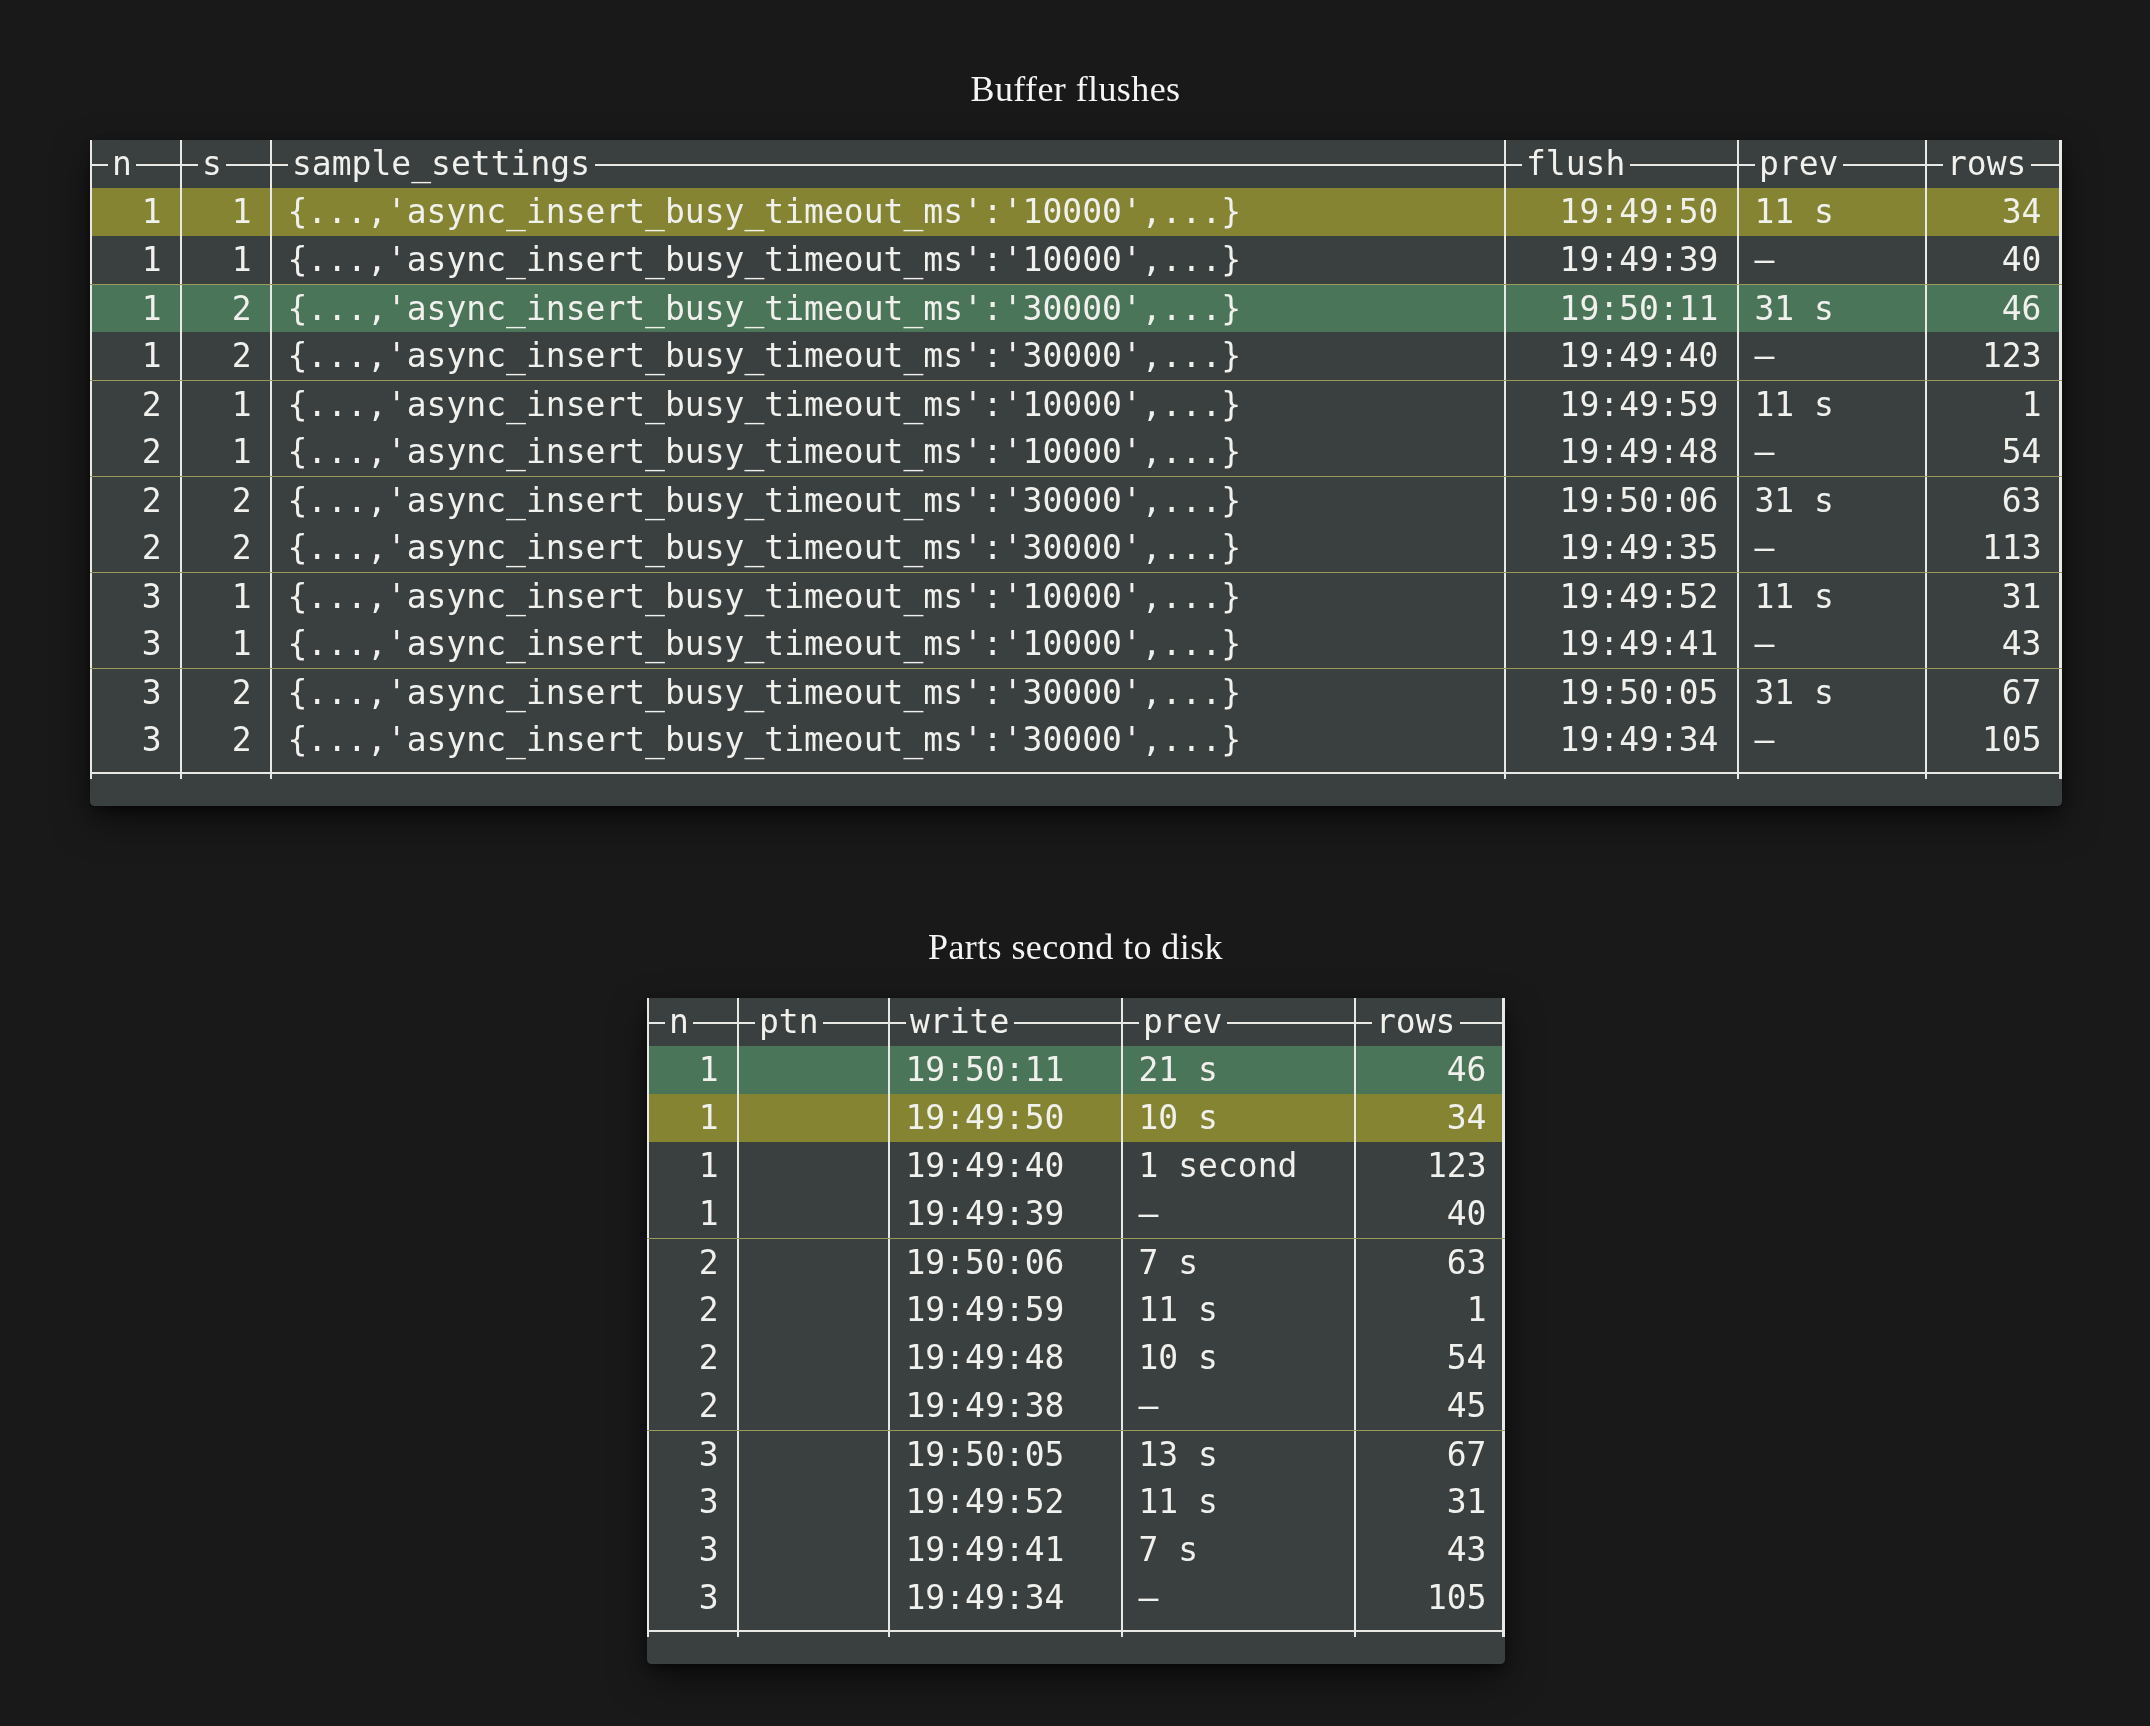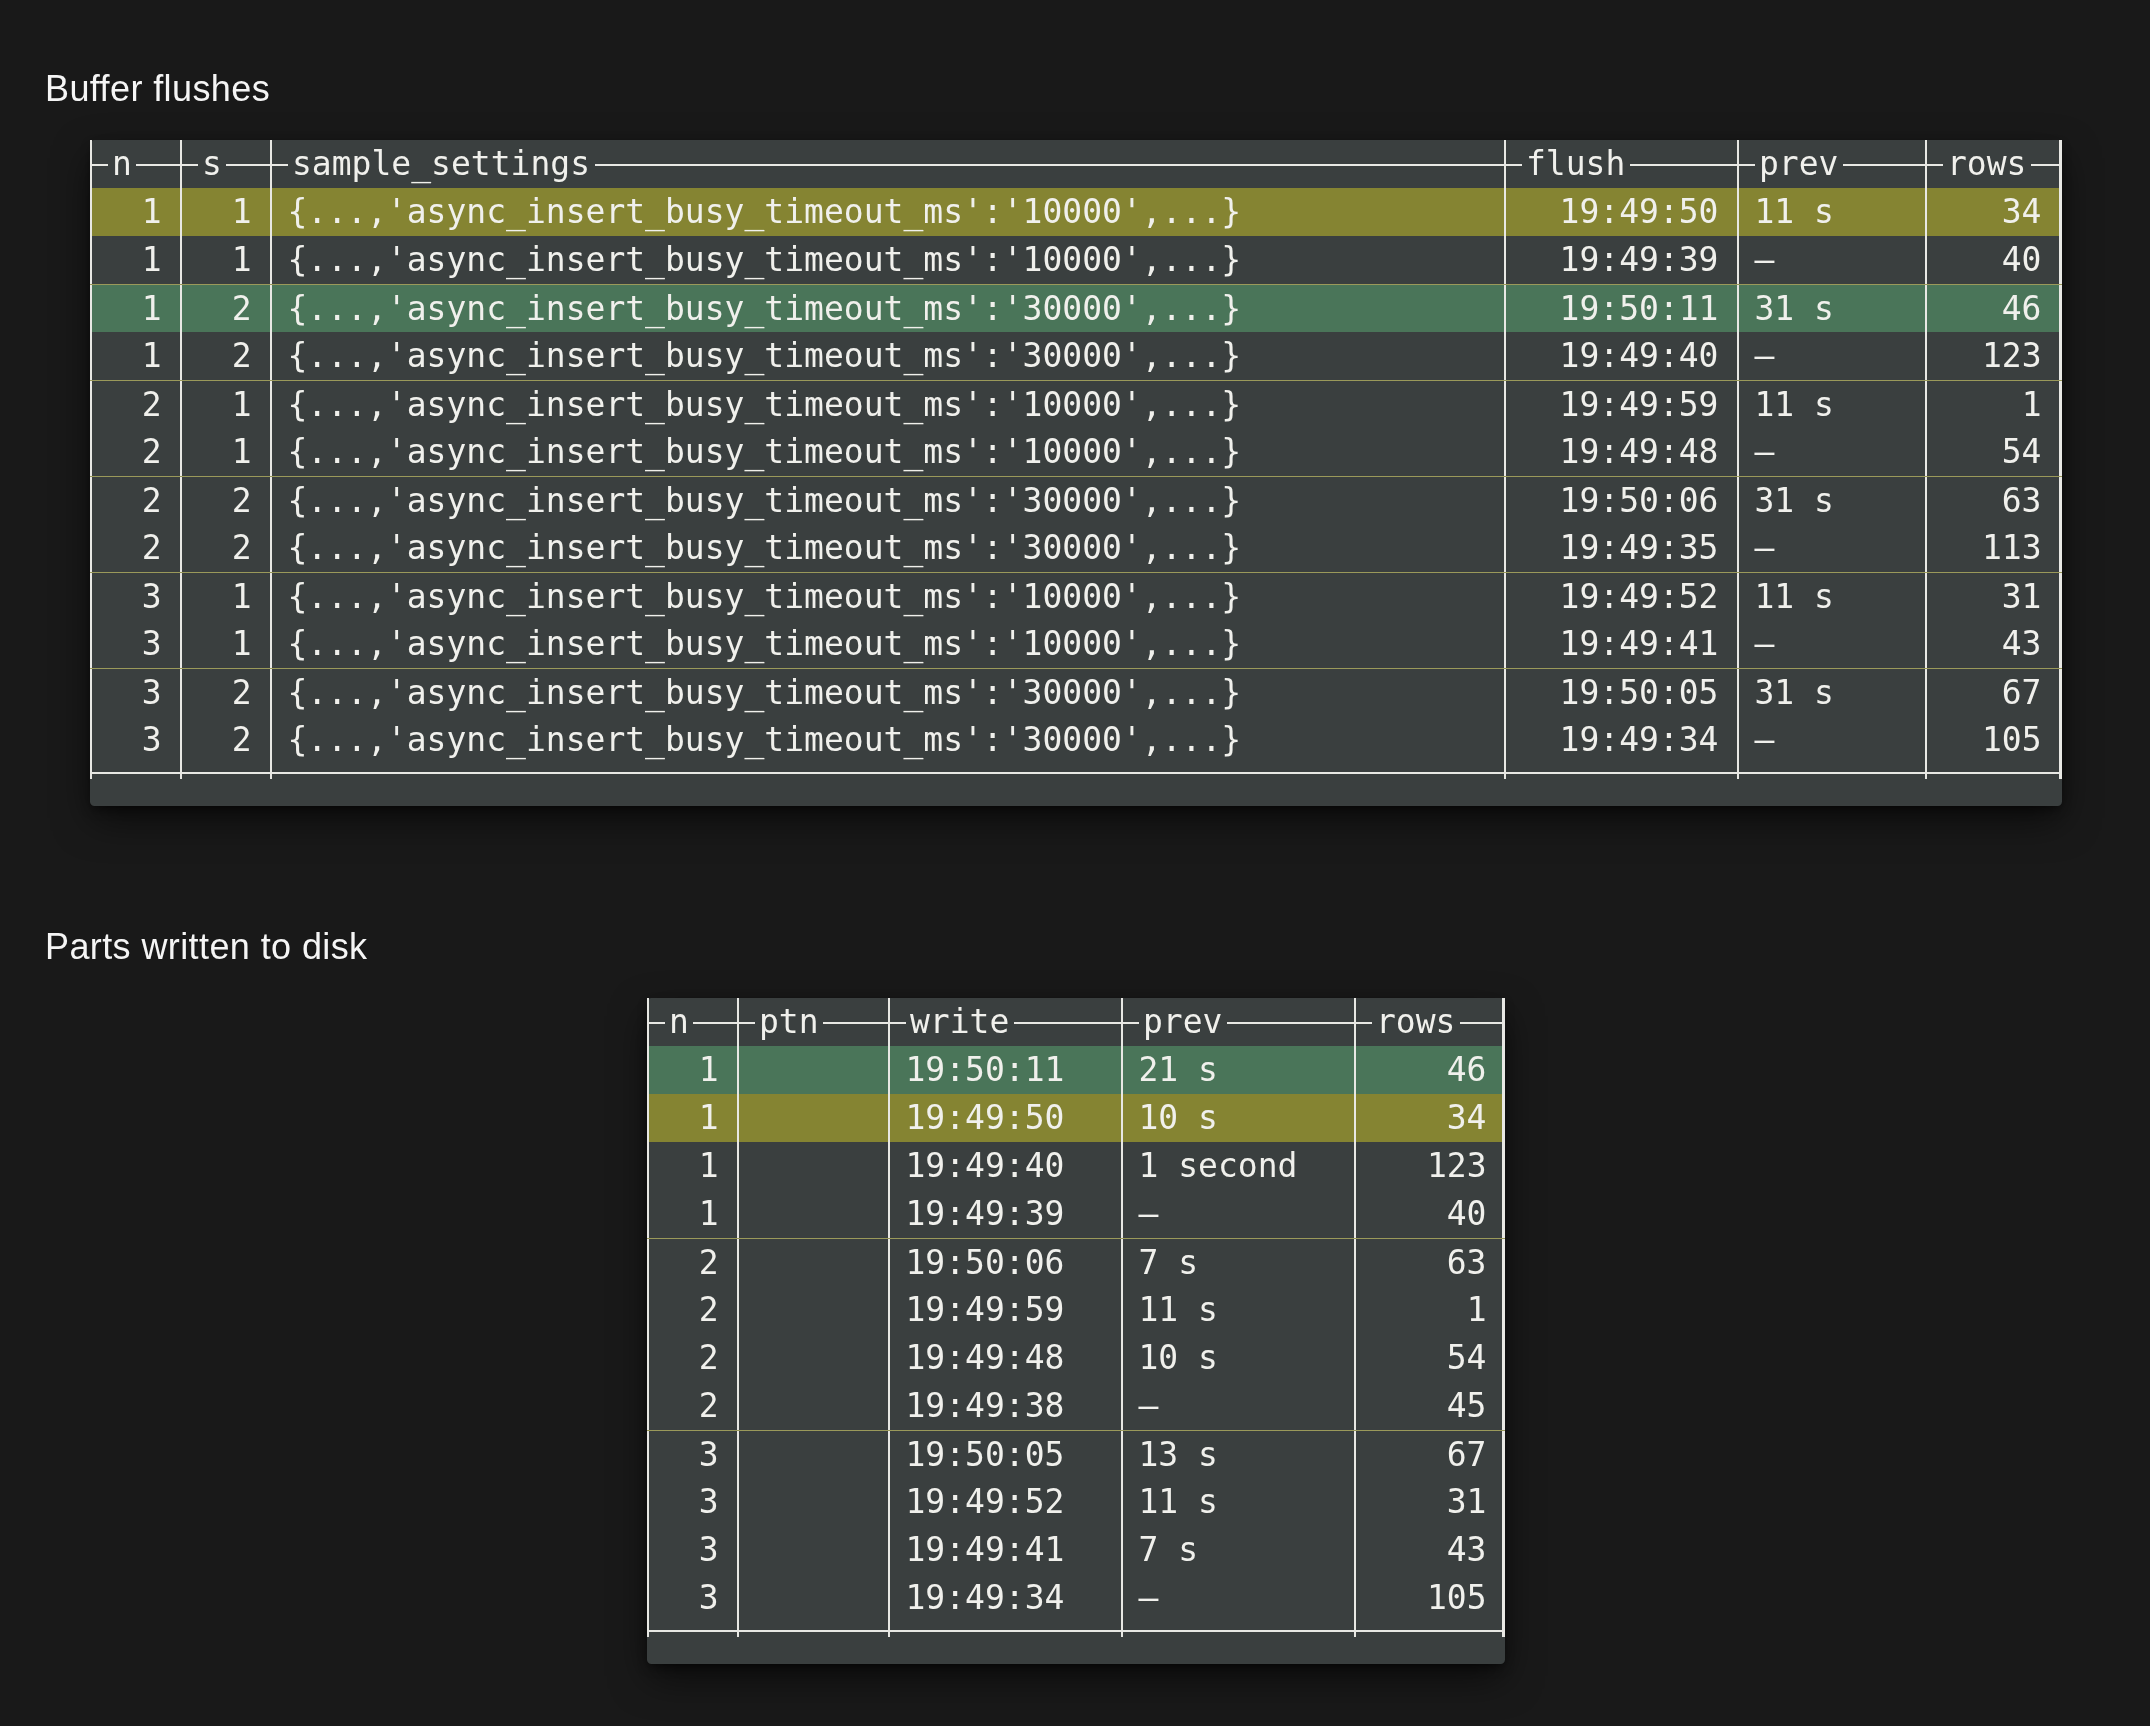--- a/index.html
+++ b/index.html
@@ -20,25 +20,25 @@
     background: var(--bg);
     color: var(--fg);
   }
   body {
     width: 2151px;
     min-height: 1726px;
     font-family: "Menlo", "Consolas", "DejaVu Sans Mono", monospace;
     padding: 68px 45px 90px 45px;
   }
   h2.caption {
-    font-family: Liberation Sans, sans-serif;
+    font-family: Liberation Serif, serif;
     font-weight: 400;
     font-size: 36px;
     color: var(--title-fg);
-    text-align: left;
+    text-align: center;
     margin: 0 0 30px 0;
     letter-spacing: 0.4px;
   }
   .panel {
     background: var(--panel-bg);
     border-radius: 4.5px;
     box-shadow: 0 15px 38px -3px var(--shadow), 0 4.5px 10.5px -3px var(--shadow);
     margin: 0 auto;
     position: relative;
     padding-bottom: 27px;
@@ -154,17 +154,17 @@
 </head>
 <body>
 
 <h2 class="caption">Buffer flushes</h2>
 <div class="panel large" style="width: 1972px; margin-left: auto; margin-right: auto;">
   <div class="atable" id="table1"><div class="header row"><div class="hline"></div><div class="col num" style="width: 90px; flex: 0 0 90px; justify-content: flex-start;"><span class="label">n</span></div><div class="col num" style="width: 90px; flex: 0 0 90px; justify-content: flex-start;"><span class="label">s</span></div><div class="col txt" style="width: 1234px; flex: 0 0 1234px; justify-content: flex-start;"><span class="label">sample_settings</span></div><div class="col num" style="width: 233px; flex: 0 0 233px; justify-content: flex-start;"><span class="label">flush</span></div><div class="col txt" style="width: 188px; flex: 0 0 188px; justify-content: flex-start;"><span class="label">prev</span></div><div class="col num" style="width: 135px; flex: 0 0 135px; justify-content: flex-start;"><span class="label">rows</span></div></div><div class="row hl-yellow"><div class="col num" style="width: 90px; flex: 0 0 90px;">1</div><div class="col num" style="width: 90px; flex: 0 0 90px;">1</div><div class="col txt" style="width: 1234px; flex: 0 0 1234px;">{...,'async_insert_busy_timeout_ms':'10000',...}</div><div class="col num" style="width: 233px; flex: 0 0 233px;">19:49:50</div><div class="col txt" style="width: 188px; flex: 0 0 188px;">11 s</div><div class="col num" style="width: 135px; flex: 0 0 135px;">34</div></div><div class="row"><div class="col num" style="width: 90px; flex: 0 0 90px;">1</div><div class="col num" style="width: 90px; flex: 0 0 90px;">1</div><div class="col txt" style="width: 1234px; flex: 0 0 1234px;">{...,'async_insert_busy_timeout_ms':'10000',...}</div><div class="col num" style="width: 233px; flex: 0 0 233px;">19:49:39</div><div class="col txt" style="width: 188px; flex: 0 0 188px;"><span class="dash">–</span></div><div class="col num" style="width: 135px; flex: 0 0 135px;">40</div></div><div class="row hl-green gsep"><div class="col num" style="width: 90px; flex: 0 0 90px;">1</div><div class="col num" style="width: 90px; flex: 0 0 90px;">2</div><div class="col txt" style="width: 1234px; flex: 0 0 1234px;">{...,'async_insert_busy_timeout_ms':'30000',...}</div><div class="col num" style="width: 233px; flex: 0 0 233px;">19:50:11</div><div class="col txt" style="width: 188px; flex: 0 0 188px;">31 s</div><div class="col num" style="width: 135px; flex: 0 0 135px;">46</div></div><div class="row"><div class="col num" style="width: 90px; flex: 0 0 90px;">1</div><div class="col num" style="width: 90px; flex: 0 0 90px;">2</div><div class="col txt" style="width: 1234px; flex: 0 0 1234px;">{...,'async_insert_busy_timeout_ms':'30000',...}</div><div class="col num" style="width: 233px; flex: 0 0 233px;">19:49:40</div><div class="col txt" style="width: 188px; flex: 0 0 188px;"><span class="dash">–</span></div><div class="col num" style="width: 135px; flex: 0 0 135px;">123</div></div><div class="row gsep"><div class="col num" style="width: 90px; flex: 0 0 90px;">2</div><div class="col num" style="width: 90px; flex: 0 0 90px;">1</div><div class="col txt" style="width: 1234px; flex: 0 0 1234px;">{...,'async_insert_busy_timeout_ms':'10000',...}</div><div class="col num" style="width: 233px; flex: 0 0 233px;">19:49:59</div><div class="col txt" style="width: 188px; flex: 0 0 188px;">11 s</div><div class="col num" style="width: 135px; flex: 0 0 135px;">1</div></div><div class="row"><div class="col num" style="width: 90px; flex: 0 0 90px;">2</div><div class="col num" style="width: 90px; flex: 0 0 90px;">1</div><div class="col txt" style="width: 1234px; flex: 0 0 1234px;">{...,'async_insert_busy_timeout_ms':'10000',...}</div><div class="col num" style="width: 233px; flex: 0 0 233px;">19:49:48</div><div class="col txt" style="width: 188px; flex: 0 0 188px;"><span class="dash">–</span></div><div class="col num" style="width: 135px; flex: 0 0 135px;">54</div></div><div class="row gsep"><div class="col num" style="width: 90px; flex: 0 0 90px;">2</div><div class="col num" style="width: 90px; flex: 0 0 90px;">2</div><div class="col txt" style="width: 1234px; flex: 0 0 1234px;">{...,'async_insert_busy_timeout_ms':'30000',...}</div><div class="col num" style="width: 233px; flex: 0 0 233px;">19:50:06</div><div class="col txt" style="width: 188px; flex: 0 0 188px;">31 s</div><div class="col num" style="width: 135px; flex: 0 0 135px;">63</div></div><div class="row"><div class="col num" style="width: 90px; flex: 0 0 90px;">2</div><div class="col num" style="width: 90px; flex: 0 0 90px;">2</div><div class="col txt" style="width: 1234px; flex: 0 0 1234px;">{...,'async_insert_busy_timeout_ms':'30000',...}</div><div class="col num" style="width: 233px; flex: 0 0 233px;">19:49:35</div><div class="col txt" style="width: 188px; flex: 0 0 188px;"><span class="dash">–</span></div><div class="col num" style="width: 135px; flex: 0 0 135px;">113</div></div><div class="row gsep"><div class="col num" style="width: 90px; flex: 0 0 90px;">3</div><div class="col num" style="width: 90px; flex: 0 0 90px;">1</div><div class="col txt" style="width: 1234px; flex: 0 0 1234px;">{...,'async_insert_busy_timeout_ms':'10000',...}</div><div class="col num" style="width: 233px; flex: 0 0 233px;">19:49:52</div><div class="col txt" style="width: 188px; flex: 0 0 188px;">11 s</div><div class="col num" style="width: 135px; flex: 0 0 135px;">31</div></div><div class="row"><div class="col num" style="width: 90px; flex: 0 0 90px;">3</div><div class="col num" style="width: 90px; flex: 0 0 90px;">1</div><div class="col txt" style="width: 1234px; flex: 0 0 1234px;">{...,'async_insert_busy_timeout_ms':'10000',...}</div><div class="col num" style="width: 233px; flex: 0 0 233px;">19:49:41</div><div class="col txt" style="width: 188px; flex: 0 0 188px;"><span class="dash">–</span></div><div class="col num" style="width: 135px; flex: 0 0 135px;">43</div></div><div class="row gsep"><div class="col num" style="width: 90px; flex: 0 0 90px;">3</div><div class="col num" style="width: 90px; flex: 0 0 90px;">2</div><div class="col txt" style="width: 1234px; flex: 0 0 1234px;">{...,'async_insert_busy_timeout_ms':'30000',...}</div><div class="col num" style="width: 233px; flex: 0 0 233px;">19:50:05</div><div class="col txt" style="width: 188px; flex: 0 0 188px;">31 s</div><div class="col num" style="width: 135px; flex: 0 0 135px;">67</div></div><div class="row"><div class="col num" style="width: 90px; flex: 0 0 90px;">3</div><div class="col num" style="width: 90px; flex: 0 0 90px;">2</div><div class="col txt" style="width: 1234px; flex: 0 0 1234px;">{...,'async_insert_busy_timeout_ms':'30000',...}</div><div class="col num" style="width: 233px; flex: 0 0 233px;">19:49:34</div><div class="col txt" style="width: 188px; flex: 0 0 188px;"><span class="dash">–</span></div><div class="col num" style="width: 135px; flex: 0 0 135px;">105</div></div><div class="footer row"><div class="fline"></div><div class="col" style="width: 90px; flex: 0 0 90px;"></div><div class="col" style="width: 90px; flex: 0 0 90px;"></div><div class="col" style="width: 1234px; flex: 0 0 1234px;"></div><div class="col" style="width: 233px; flex: 0 0 233px;"></div><div class="col" style="width: 188px; flex: 0 0 188px;"></div><div class="col" style="width: 135px; flex: 0 0 135px;"></div></div></div>
 </div>
 
 <div class="section-gap"></div>
 
-<h2 class="caption">Parts written to disk</h2>
+<h2 class="caption">Parts second to disk</h2>
 <div class="panel small" style="width: 858px; margin-left: auto; margin-right: auto;">
   <div class="atable" id="table2"><div class="header row"><div class="hline"></div><div class="col num" style="width: 90px; flex: 0 0 90px; justify-content: flex-start;"><span class="label">n</span></div><div class="col txt" style="width: 151px; flex: 0 0 151px; justify-content: flex-start;"><span class="label">ptn</span></div><div class="col txt" style="width: 233px; flex: 0 0 233px; justify-content: flex-start;"><span class="label">write</span></div><div class="col txt" style="width: 233px; flex: 0 0 233px; justify-content: flex-start;"><span class="label">prev</span></div><div class="col num" style="width: 151px; flex: 0 0 151px; justify-content: flex-start;"><span class="label">rows</span></div></div><div class="row hl-green"><div class="col num" style="width: 90px; flex: 0 0 90px;">1</div><div class="col txt" style="width: 151px; flex: 0 0 151px;"></div><div class="col txt" style="width: 233px; flex: 0 0 233px;">19:50:11</div><div class="col txt" style="width: 233px; flex: 0 0 233px;">21 s</div><div class="col num" style="width: 151px; flex: 0 0 151px;">46</div></div><div class="row hl-yellow"><div class="col num" style="width: 90px; flex: 0 0 90px;">1</div><div class="col txt" style="width: 151px; flex: 0 0 151px;"></div><div class="col txt" style="width: 233px; flex: 0 0 233px;">19:49:50</div><div class="col txt" style="width: 233px; flex: 0 0 233px;">10 s</div><div class="col num" style="width: 151px; flex: 0 0 151px;">34</div></div><div class="row"><div class="col num" style="width: 90px; flex: 0 0 90px;">1</div><div class="col txt" style="width: 151px; flex: 0 0 151px;"></div><div class="col txt" style="width: 233px; flex: 0 0 233px;">19:49:40</div><div class="col txt" style="width: 233px; flex: 0 0 233px;">1 second</div><div class="col num" style="width: 151px; flex: 0 0 151px;">123</div></div><div class="row"><div class="col num" style="width: 90px; flex: 0 0 90px;">1</div><div class="col txt" style="width: 151px; flex: 0 0 151px;"></div><div class="col txt" style="width: 233px; flex: 0 0 233px;">19:49:39</div><div class="col txt" style="width: 233px; flex: 0 0 233px;"><span class="dash">–</span></div><div class="col num" style="width: 151px; flex: 0 0 151px;">40</div></div><div class="row gsep"><div class="col num" style="width: 90px; flex: 0 0 90px;">2</div><div class="col txt" style="width: 151px; flex: 0 0 151px;"></div><div class="col txt" style="width: 233px; flex: 0 0 233px;">19:50:06</div><div class="col txt" style="width: 233px; flex: 0 0 233px;">7 s</div><div class="col num" style="width: 151px; flex: 0 0 151px;">63</div></div><div class="row"><div class="col num" style="width: 90px; flex: 0 0 90px;">2</div><div class="col txt" style="width: 151px; flex: 0 0 151px;"></div><div class="col txt" style="width: 233px; flex: 0 0 233px;">19:49:59</div><div class="col txt" style="width: 233px; flex: 0 0 233px;">11 s</div><div class="col num" style="width: 151px; flex: 0 0 151px;">1</div></div><div class="row"><div class="col num" style="width: 90px; flex: 0 0 90px;">2</div><div class="col txt" style="width: 151px; flex: 0 0 151px;"></div><div class="col txt" style="width: 233px; flex: 0 0 233px;">19:49:48</div><div class="col txt" style="width: 233px; flex: 0 0 233px;">10 s</div><div class="col num" style="width: 151px; flex: 0 0 151px;">54</div></div><div class="row"><div class="col num" style="width: 90px; flex: 0 0 90px;">2</div><div class="col txt" style="width: 151px; flex: 0 0 151px;"></div><div class="col txt" style="width: 233px; flex: 0 0 233px;">19:49:38</div><div class="col txt" style="width: 233px; flex: 0 0 233px;"><span class="dash">–</span></div><div class="col num" style="width: 151px; flex: 0 0 151px;">45</div></div><div class="row gsep"><div class="col num" style="width: 90px; flex: 0 0 90px;">3</div><div class="col txt" style="width: 151px; flex: 0 0 151px;"></div><div class="col txt" style="width: 233px; flex: 0 0 233px;">19:50:05</div><div class="col txt" style="width: 233px; flex: 0 0 233px;">13 s</div><div class="col num" style="width: 151px; flex: 0 0 151px;">67</div></div><div class="row"><div class="col num" style="width: 90px; flex: 0 0 90px;">3</div><div class="col txt" style="width: 151px; flex: 0 0 151px;"></div><div class="col txt" style="width: 233px; flex: 0 0 233px;">19:49:52</div><div class="col txt" style="width: 233px; flex: 0 0 233px;">11 s</div><div class="col num" style="width: 151px; flex: 0 0 151px;">31</div></div><div class="row"><div class="col num" style="width: 90px; flex: 0 0 90px;">3</div><div class="col txt" style="width: 151px; flex: 0 0 151px;"></div><div class="col txt" style="width: 233px; flex: 0 0 233px;">19:49:41</div><div class="col txt" style="width: 233px; flex: 0 0 233px;">7 s</div><div class="col num" style="width: 151px; flex: 0 0 151px;">43</div></div><div class="row"><div class="col num" style="width: 90px; flex: 0 0 90px;">3</div><div class="col txt" style="width: 151px; flex: 0 0 151px;"></div><div class="col txt" style="width: 233px; flex: 0 0 233px;">19:49:34</div><div class="col txt" style="width: 233px; flex: 0 0 233px;"><span class="dash">–</span></div><div class="col num" style="width: 151px; flex: 0 0 151px;">105</div></div><div class="footer row"><div class="fline"></div><div class="col" style="width: 90px; flex: 0 0 90px;"></div><div class="col" style="width: 151px; flex: 0 0 151px;"></div><div class="col" style="width: 233px; flex: 0 0 233px;"></div><div class="col" style="width: 233px; flex: 0 0 233px;"></div><div class="col" style="width: 151px; flex: 0 0 151px;"></div></div></div>
 </div>
 
 
 </body></html>

